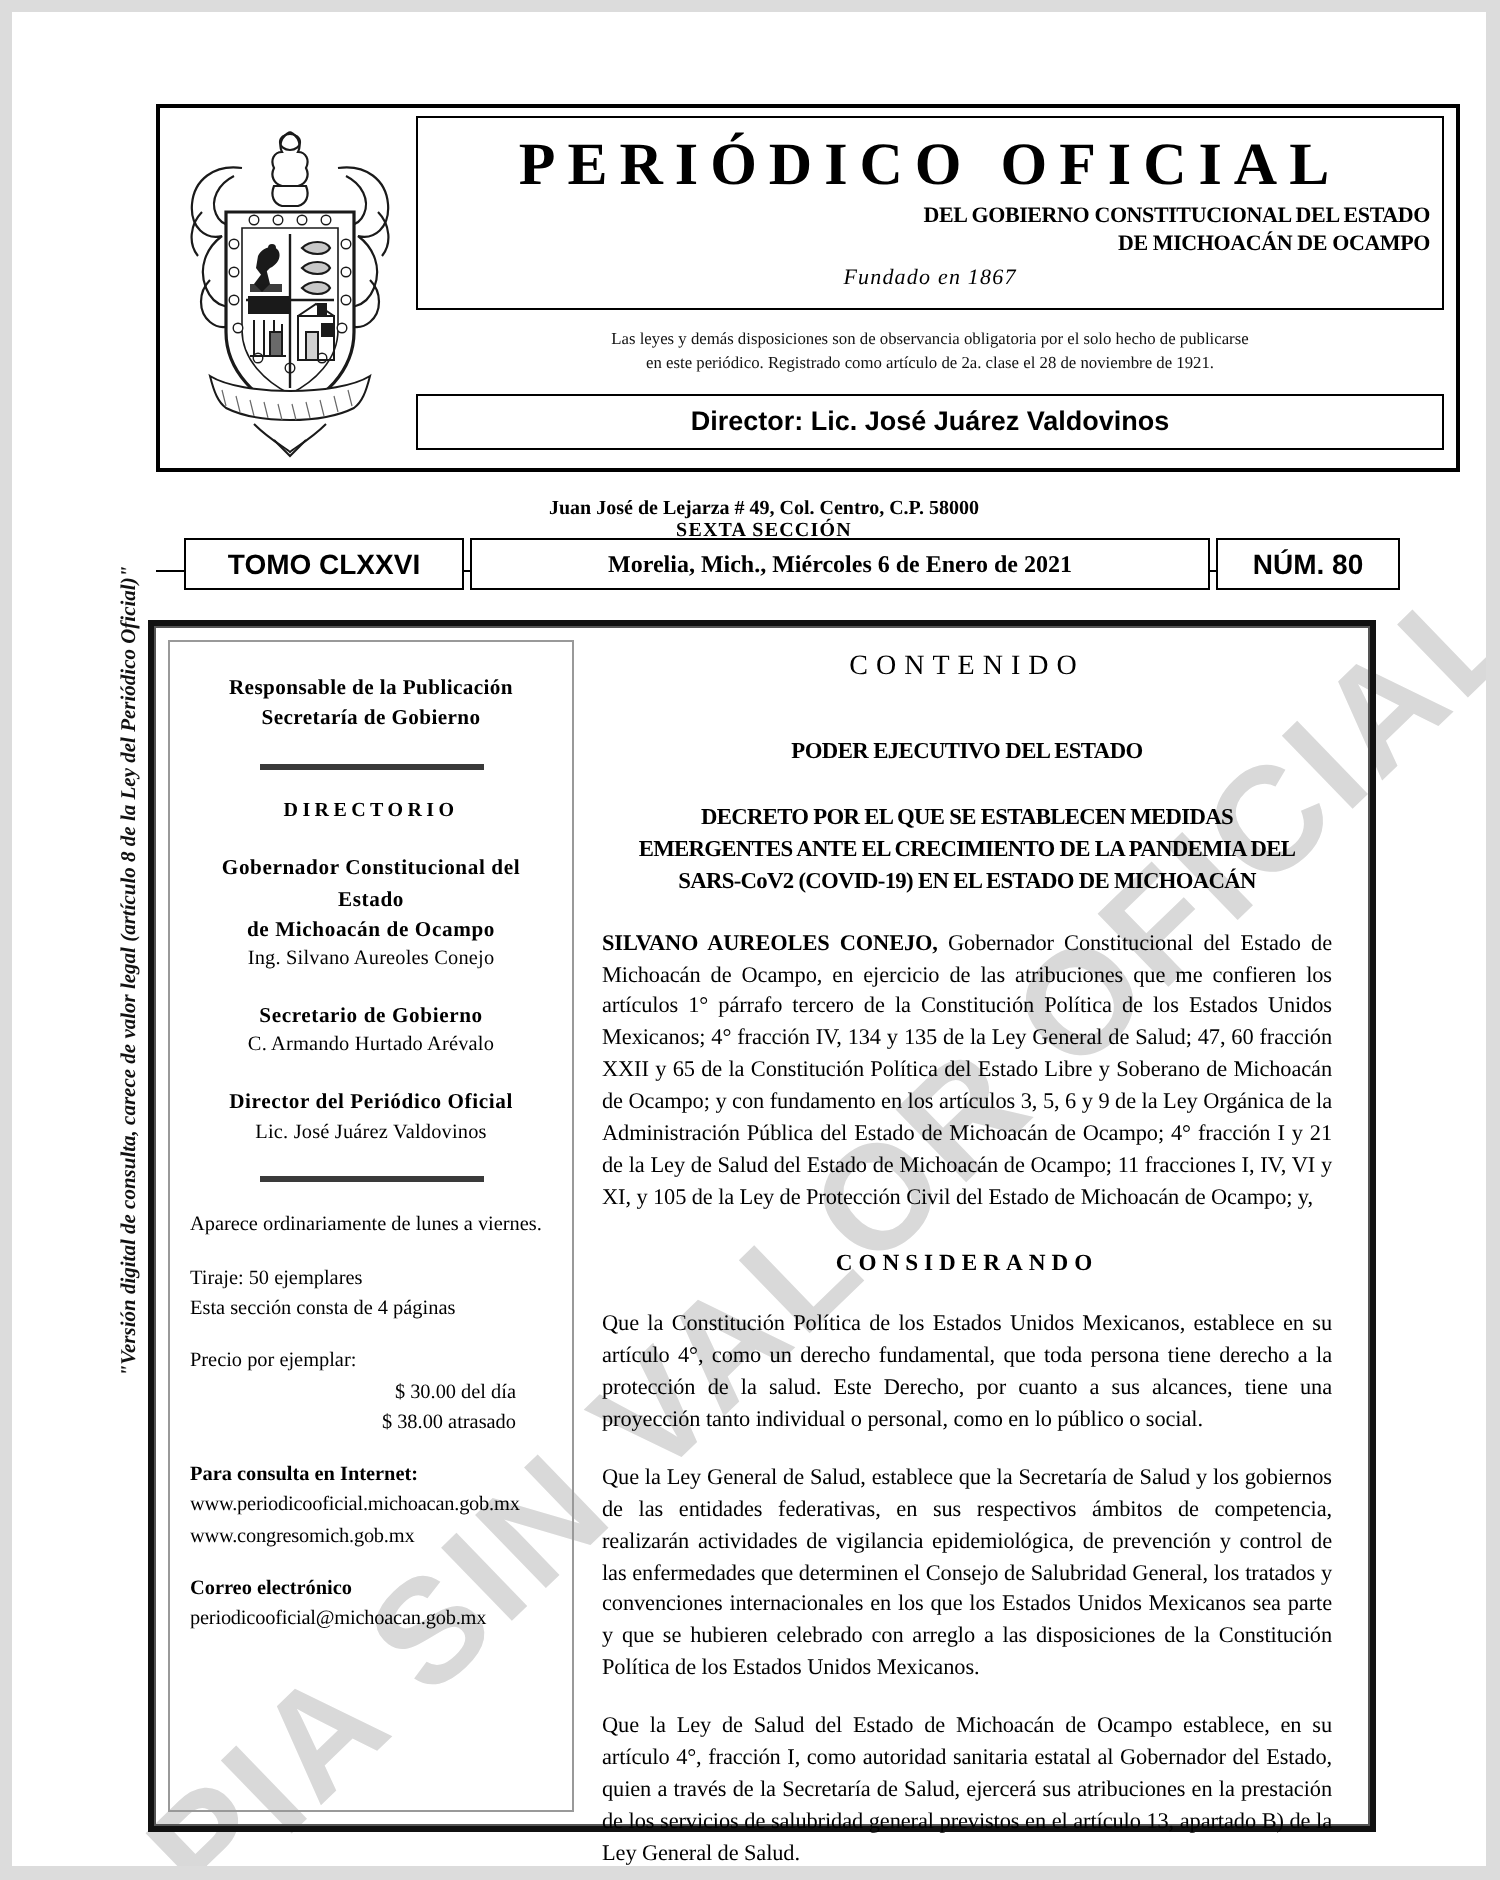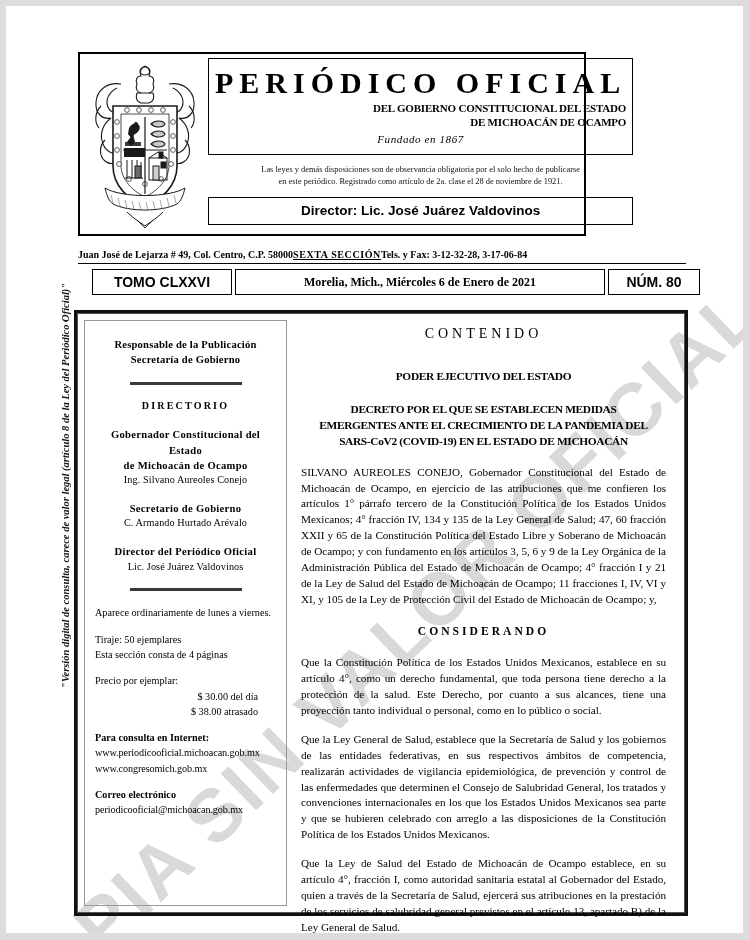--- a/index.html
+++ b/index.html
@@ -67,21 +67,21 @@
     color: #111;
     white-space: nowrap;
     z-index: 5;
   }
 
   
   #masthead {
     position: absolute;
     left: 78px;
     top: 52px;
-    width: 508px;
+    width: 652px;
     border: 2.5px solid #000;
     box-sizing: border-box;
     background: #fff;
     z-index: 6;
     display: flex;
     padding: 4px;
   }
   #emblem-cell {
     width: 122px;
     flex: 0 0 122px;
@@ -145,27 +145,28 @@
   }
 
   
   #address-strip {
     position: absolute;
     left: 78px;
     top: 249px;
     width: 608px;
     display: flex;
     align-items: center;
-    justify-content: flex-start;
+    justify-content: center;
     font-weight: bold;
     font-size: 10px;
     border-bottom: 1.5px solid #000;
     padding-bottom: 3px;
     z-index: 6;
     box-sizing: border-box;
+    flex-direction: column;
   }
   #address-strip .addr-left { flex: 0 0 auto; }
   #address-strip .addr-mid  { letter-spacing: 0.6px; text-decoration: underline; }
   #address-strip .addr-right { flex: 0 0 auto; }
 
   
   #tomo-bar {
     position: absolute;
     left: 92px;
     top: 269px;
@@ -311,21 +312,21 @@
     text-justify: inter-word;
     letter-spacing: -0.05px;
   }
   #considerando-head {
     text-align: center;
     font-weight: bold;
     font-size: 11.6px;
     letter-spacing: 3px;
     margin: 16px 0 15px 0;
   }
-  .strong-name { font-weight: normal; }
+  .strong-name { font-weight: bold; }
 </style>
 </head>
 <body>
 
 <div id="page">
 
   <div id="watermark">COPIA SIN VALOR OFICIAL</div>
 
   <div id="vertical-note">"Versión digital de consulta, carece de valor legal (artículo 8 de la Ley del Periódico Oficial)"</div>
 

